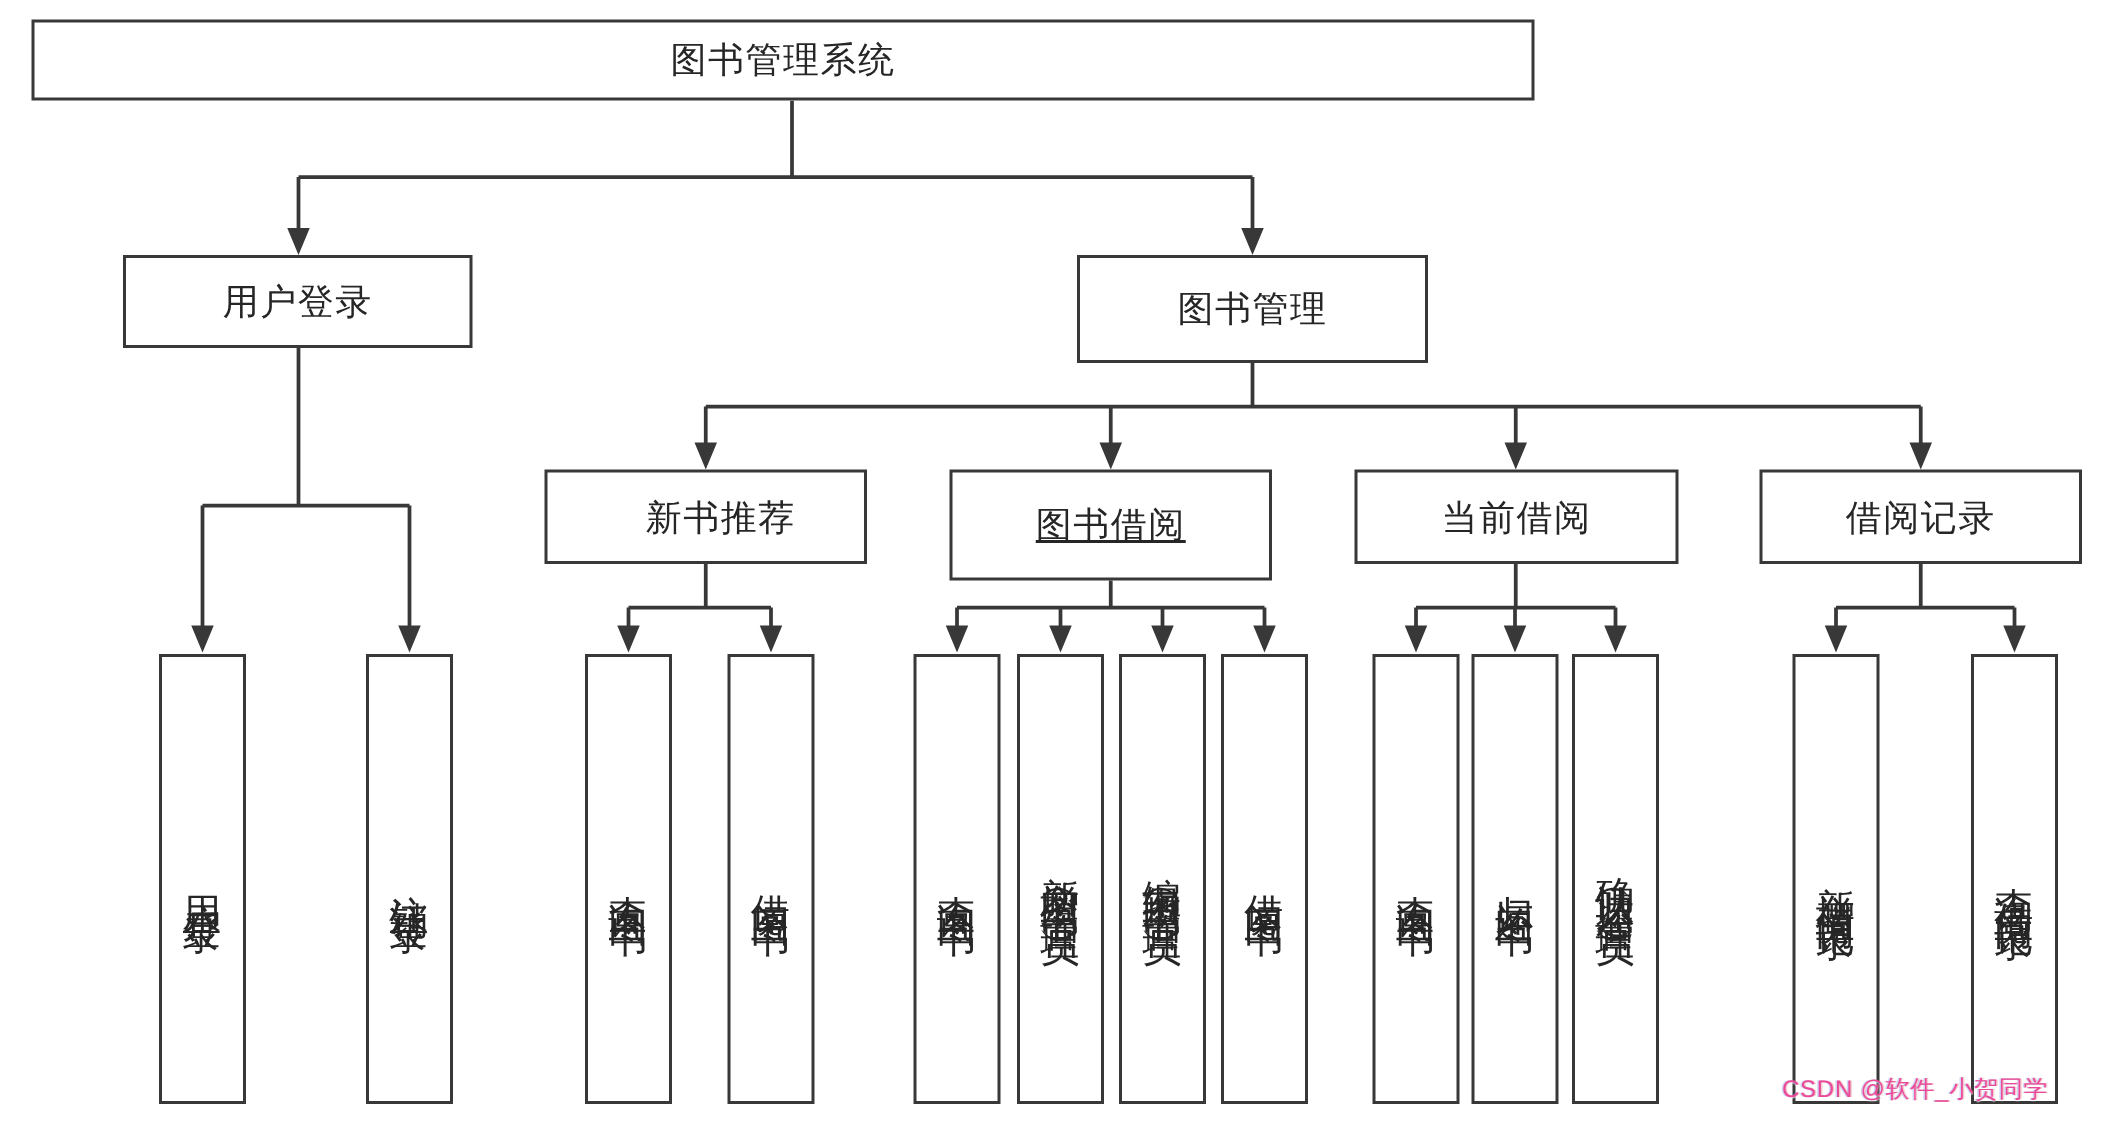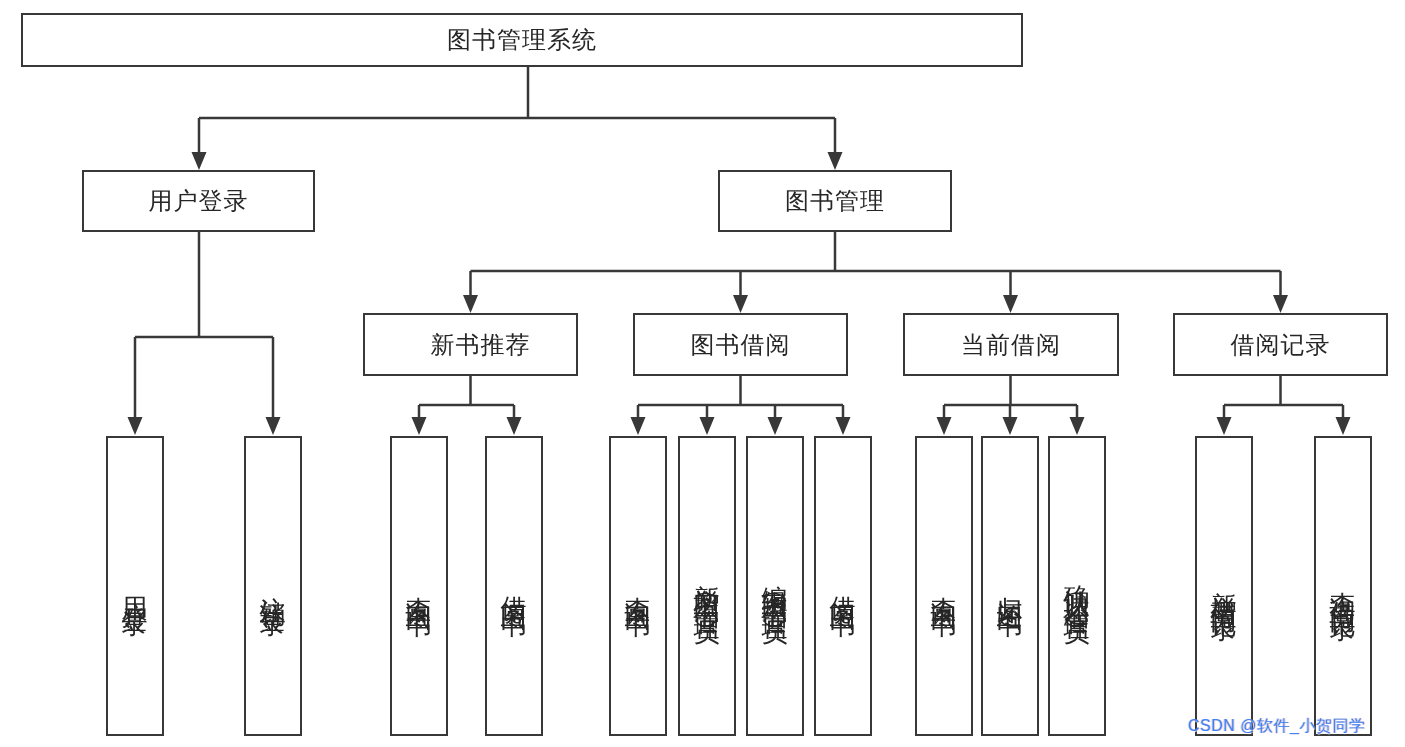--- a/index.html
+++ b/index.html
@@ -13,21 +13,21 @@
     display:flex;align-items:center;justify-content:center;
     color:#262626;box-sizing:border-box;
   }
   .h-label{font-size:24px;letter-spacing:1px;white-space:nowrap;}
   .v-label{
     writing-mode:vertical-lr;text-orientation:mixed;
     font-size:26px;letter-spacing:5px;line-height:1;white-space:nowrap;
   }
   .watermark{
     position:absolute;left:1188px;top:716px;z-index:5;
-    font-size:16px;color:#3b82f6;letter-spacing:0.5px;white-space:nowrap;
+    font-size:16px;color:#ec4899;letter-spacing:0.5px;white-space:nowrap;
     text-shadow:1px 0 0 rgba(220,90,90,.30), -1px 0 0 rgba(90,120,220,.30), 0 1px 1px rgba(255,255,255,.9);
   }
 </style>
 </head>
 <body>
 
 <div id="stage">
 
   <svg id="wires" viewBox="0 0 1405 747" xmlns="http://www.w3.org/2000/svg" aria-hidden="true">
     <path fill="none" stroke="#383838" stroke-width="2.5" d="M528,67 V118 M199,118 H835 M199,118 V154 M835,118 V154
@@ -58,28 +58,28 @@
              M1335.5,417 L1350.5,417 L1343,435 Z"></path>
   </svg>
 
   <div class="node" style="left:21px;top:13px;width:1002px;height:54px;">
     <span class="h-label">图书管理系统</span>
   </div>
 
   <div class="node" style="left:82px;top:170px;width:233px;height:62px;">
     <span class="h-label">用户登录</span>
   </div>
-  <div class="node" style="left:718px;top:170px;width:234px;height:62px;">
+  <div class="node" style="left:718px;top:170px;width:234px;height:72px;">
     <span class="h-label">图书管理</span>
   </div>
 
   <div class="node" style="left:363px;top:313px;width:215px;height:63px;padding-left:20px;">
     <span class="h-label">新书推荐</span>
   </div>
-  <div class="node" style="left:633px;top:313px;width:215px;height:63px;">
+  <div class="node" style="left:633px;top:313px;width:215px;height:74px;text-decoration:underline;">
     <span class="h-label">图书借阅</span>
   </div>
   <div class="node" style="left:903px;top:313px;width:216px;height:63px;">
     <span class="h-label">当前借阅</span>
   </div>
   <div class="node" style="left:1173px;top:313px;width:215px;height:63px;">
     <span class="h-label">借阅记录</span>
   </div>
 
   <div class="node" style="left:106px;top:436px;width:58px;height:300px;">

